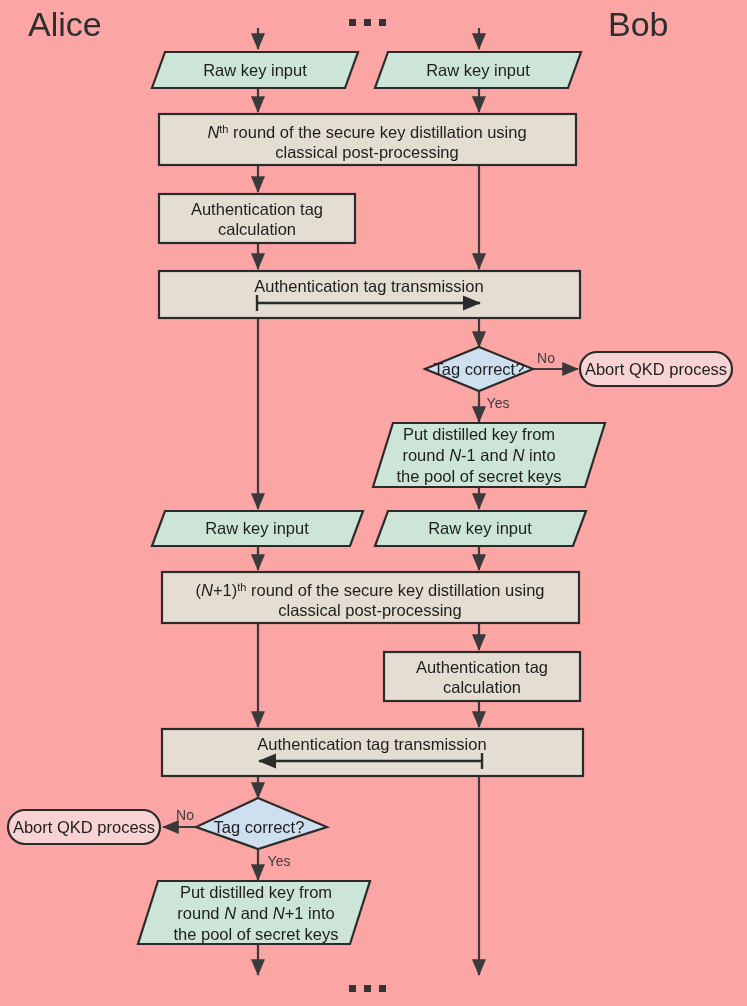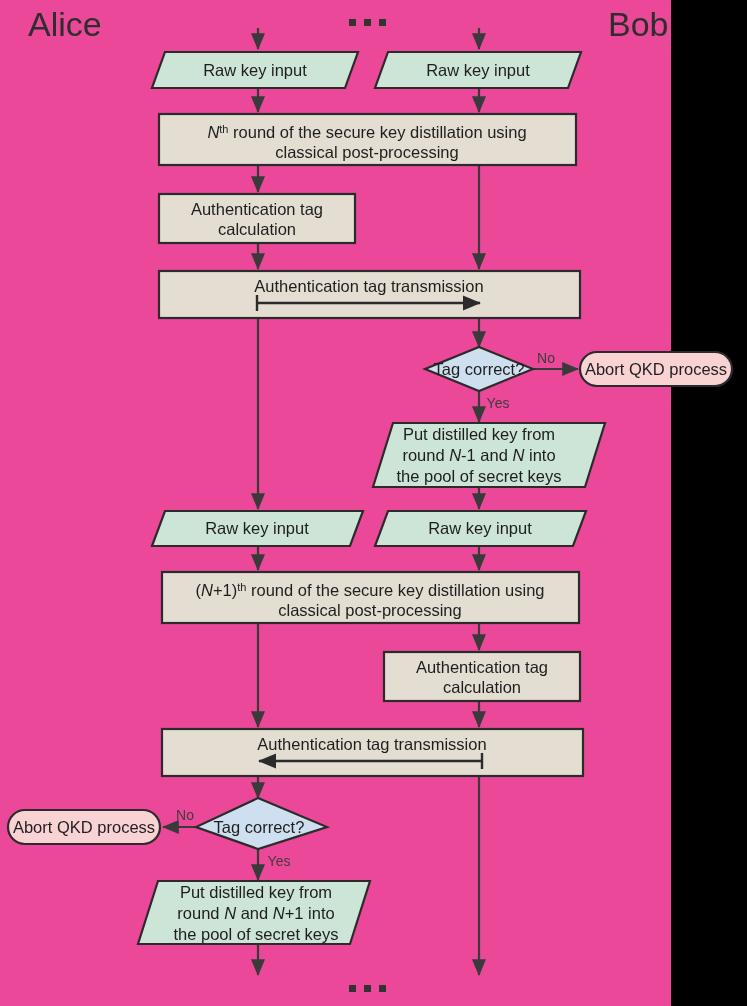--- a/index.html
+++ b/index.html
@@ -1,18 +1,18 @@
 <!DOCTYPE html>
 <html><head>
 <meta charset="utf-8">
 <style>
   html,body{margin:0;padding:0;background:#000;}
   body{width:747px;height:1006px;overflow:hidden;
        font-family:"Liberation Sans","DejaVu Sans",sans-serif;}
-  #stage{position:relative;width:671px;height:1006px;background:#ec4899;}
+  #stage{position:relative;width:747px;height:1006px;background:#fca5a5;}
   svg#flow{position:absolute;left:0;top:0;width:747px;height:1006px;display:block;}
   .shape-fill-green{fill:#cde5d6;}
   .shape-fill-beige{fill:#e4ded2;}
   .shape-fill-blue{fill:#cee0f0;}
   .shape-fill-pink{fill:#f9d3d4;}
   .shape-stroke{stroke:#2b2b2b;stroke-width:2.2;}
   .conn{stroke:#3a3a3a;stroke-width:2.2;fill:none;}
   .conn-dark{stroke:#2b2b2b;stroke-width:2.4;fill:none;}
   text{fill:#1e1e1e;font-family:"Liberation Sans","DejaVu Sans",sans-serif;}
   .t-node{font-size:16.5px;}

